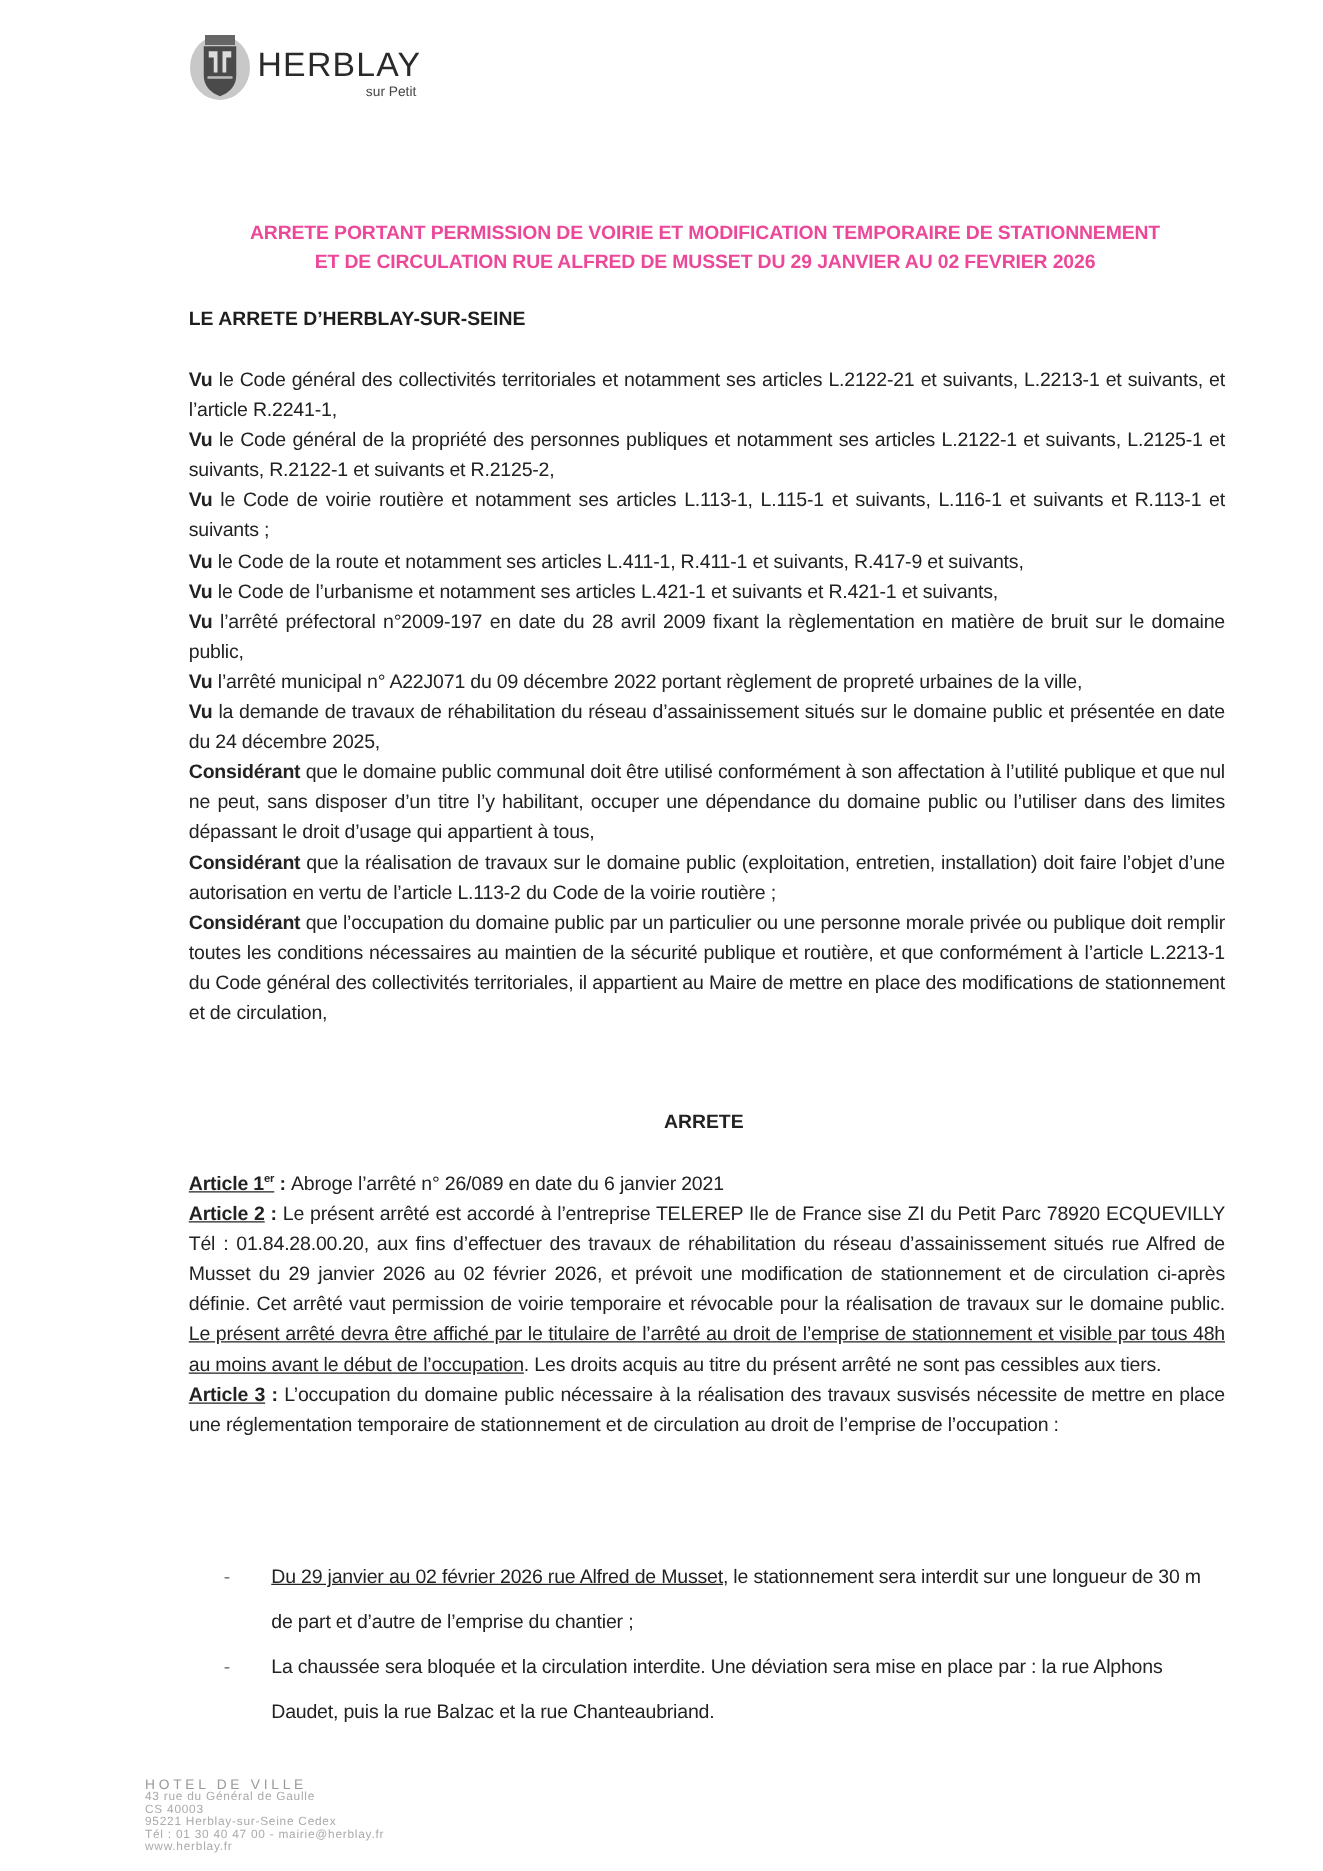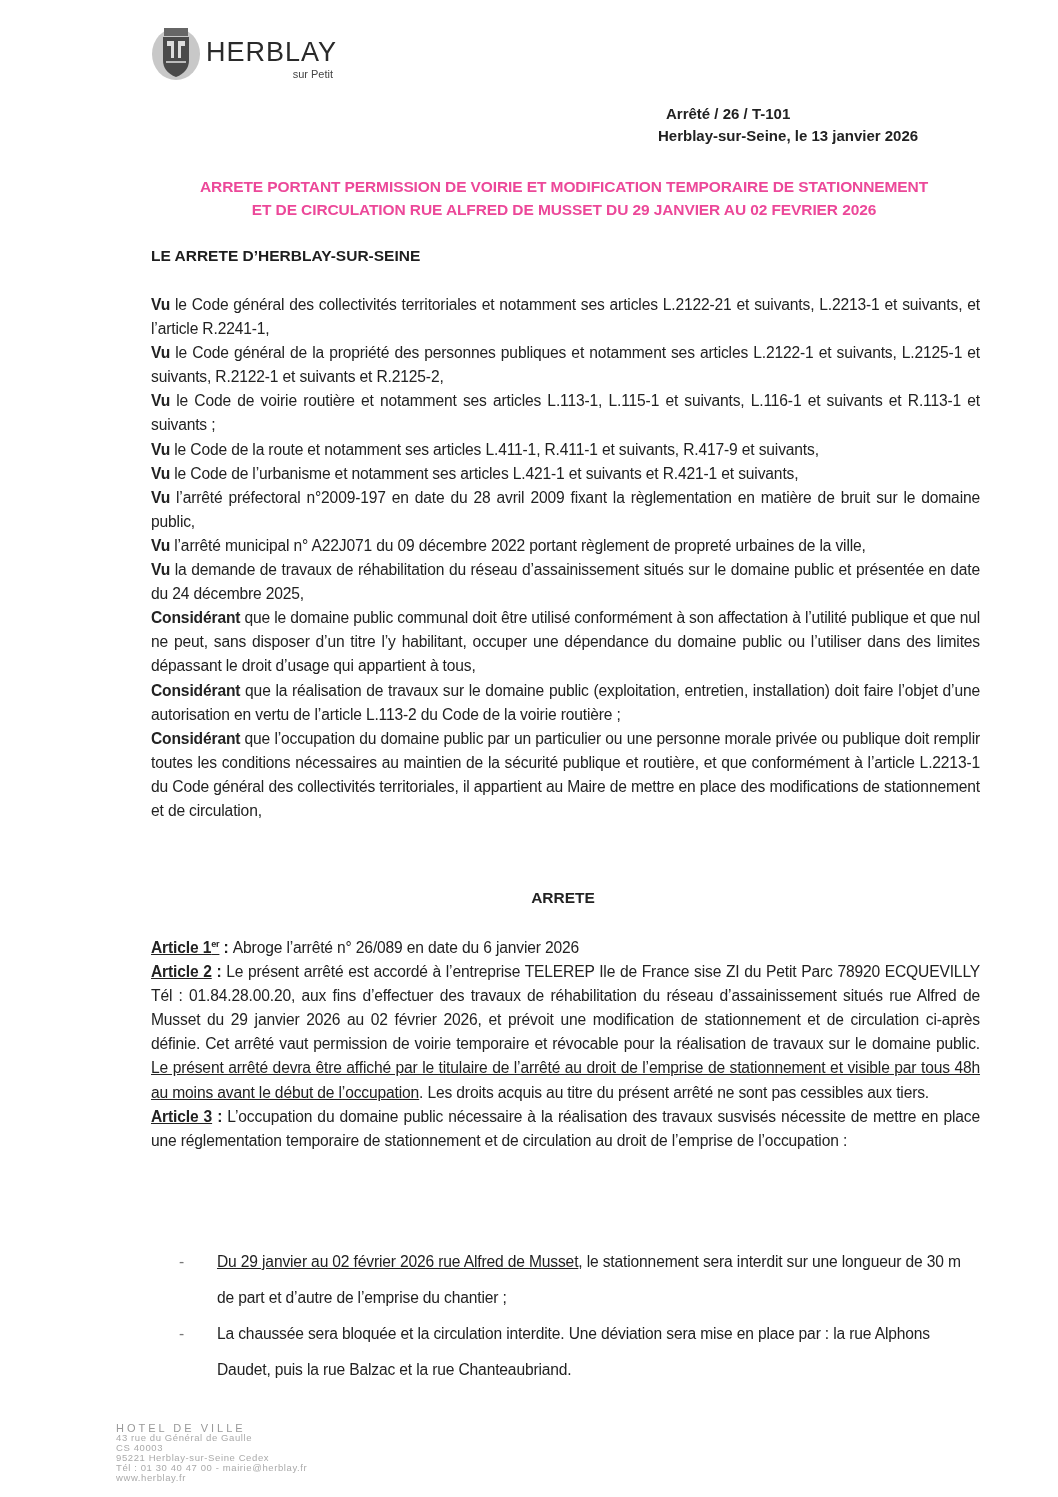--- a/index.html
+++ b/index.html
@@ -66,24 +66,20 @@
         <path d="M28 17 H35 V22 H31 V34 H28 Z" fill="#ddd"></path>
         <path d="M16 38 H36" stroke="#bbb" stroke-width="2"></path>
       </svg>
     </div>
     <div class="logo-text">
       <span class="logo-name">HERBLAY</span>
       <span class="logo-sub">sur Petit</span>
     </div>
   </div>
 
-  <div class="ref">
-    <div>Arrêté / 26 / T-101</div>
-    <div class="l2">Herblay-sur-Seine, le 13 janvier 2026</div>
-  </div>
 
   <div class="title">
     <div>ARRETE PORTANT PERMISSION DE VOIRIE ET MODIFICATION TEMPORAIRE DE STATIONNEMENT</div>
     <div>ET DE CIRCULATION RUE ALFRED DE MUSSET DU 29 JANVIER AU 02 FEVRIER 2026</div>
   </div>
 
   <div class="mayor">LE ARRETE D’HERBLAY-SUR-SEINE</div>
 
   <div class="body">
     <p><b>Vu</b><span> le Code général des collectivités territoriales et notamment ses articles L.2122-21 et suivants, L.2213-1 et suivants, et l’article R.2241-1,</span></p>
@@ -96,21 +92,21 @@
     <p><b>Vu</b><span> la demande de travaux de réhabilitation du réseau d’assainissement situés sur le domaine public et présentée en date du 24 décembre 2025,</span></p>
     <p><b>Considérant</b><span> que le domaine public communal doit être utilisé conformément à son affectation à l’utilité publique et que nul ne peut, sans disposer d’un titre l’y habilitant, occuper une dépendance du domaine public ou l’utiliser dans des limites dépassant le droit d’usage qui appartient à tous,</span></p>
     <p><b>Considérant</b><span> que la réalisation de travaux sur le domaine public (exploitation, entretien, installation) doit faire l’objet d’une autorisation en vertu de l’article L.113-2 du Code de la voirie routière ;</span></p>
     <p><b>Considérant</b><span> que l’occupation du domaine public par un particulier ou une personne morale privée ou publique doit remplir toutes les conditions nécessaires au maintien de la sécurité publique et routière, et que conformément à l’article L.2213-1 du Code général des collectivités territoriales, il appartient au Maire de mettre en place des modifications de stationnement et de circulation,</span></p>
   </div>
 
   <div class="arrete-heading">ARRETE</div>
 
   <div class="articles">
     <p>
-      <span class="art-label"><span>Article 1</span><sup>er</sup></span><span class="art-sep"> : </span><span>Abroge l’arrêté n° 26/089 en date du 6 janvier 2026</span>
+      <span class="art-label"><span>Article 1</span><sup>er</sup></span><span class="art-sep"> : </span><span>Abroge l’arrêté n° 26/089 en date du 6 janvier 2021</span>
     </p>
     <p>
       <span class="art-label">Article 2</span><span class="art-sep"> : </span><span>Le présent arrêté est accordé à l’entreprise TELEREP Ile de France sise ZI du Petit Parc 78920 ECQUEVILLY Tél : 01.84.28.00.20, aux fins d’effectuer des travaux de réhabilitation du réseau d’assainissement situés rue Alfred de Musset du 29 janvier 2026 au 02 février 2026, et prévoit une modification de stationnement et de circulation ci-après définie. Cet arrêté vaut permission de voirie temporaire et révocable pour la réalisation de travaux sur le domaine public. </span><span class="uline">Le présent arrêté devra être affiché par le titulaire de l’arrêté au droit de l’emprise de stationnement et visible par tous 48h au moins avant le début de l’occupation</span><span>.  Les droits acquis au titre du présent arrêté ne sont pas cessibles aux tiers.</span>
     </p>
     <p>
       <span class="art-label">Article 3</span><span class="art-sep"> : </span><span>L’occupation du domaine public nécessaire à la réalisation des travaux susvisés nécessite de mettre en place une réglementation temporaire de stationnement et de circulation au droit de l’emprise de l’occupation :</span>
     </p>
   </div>
 
   <div class="bullets">

